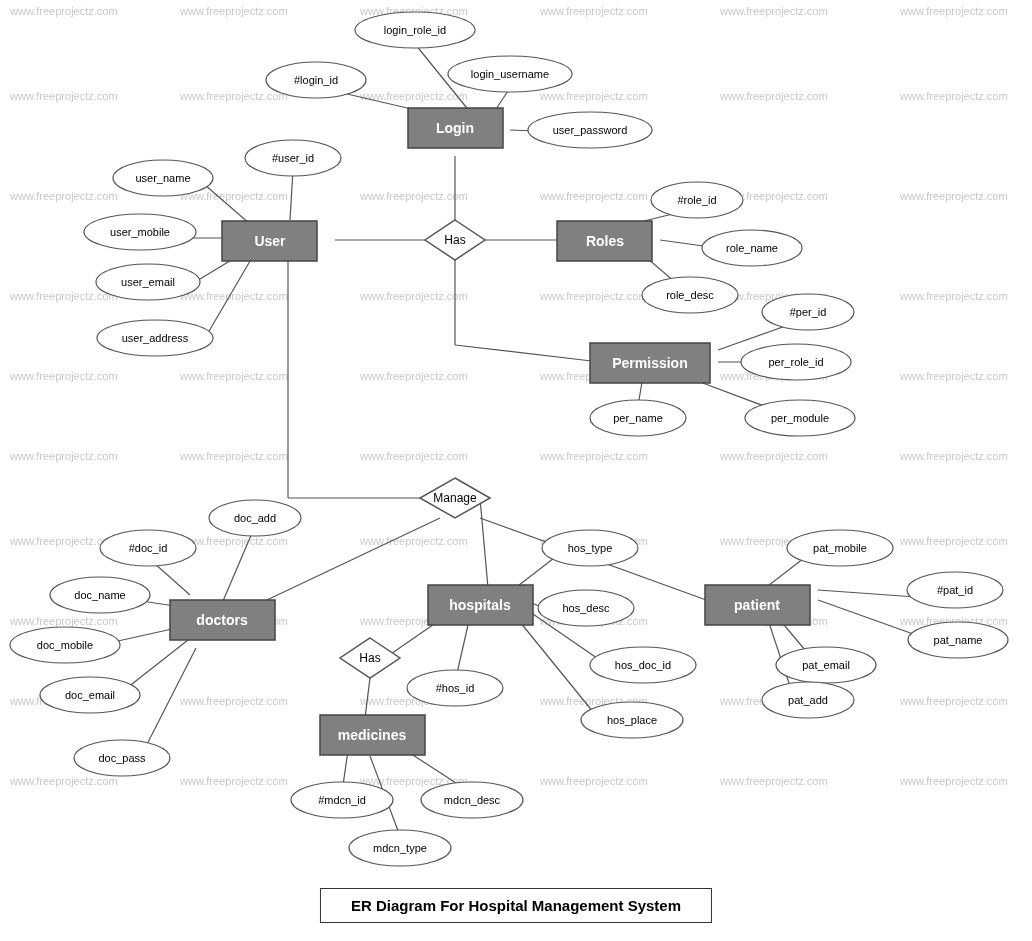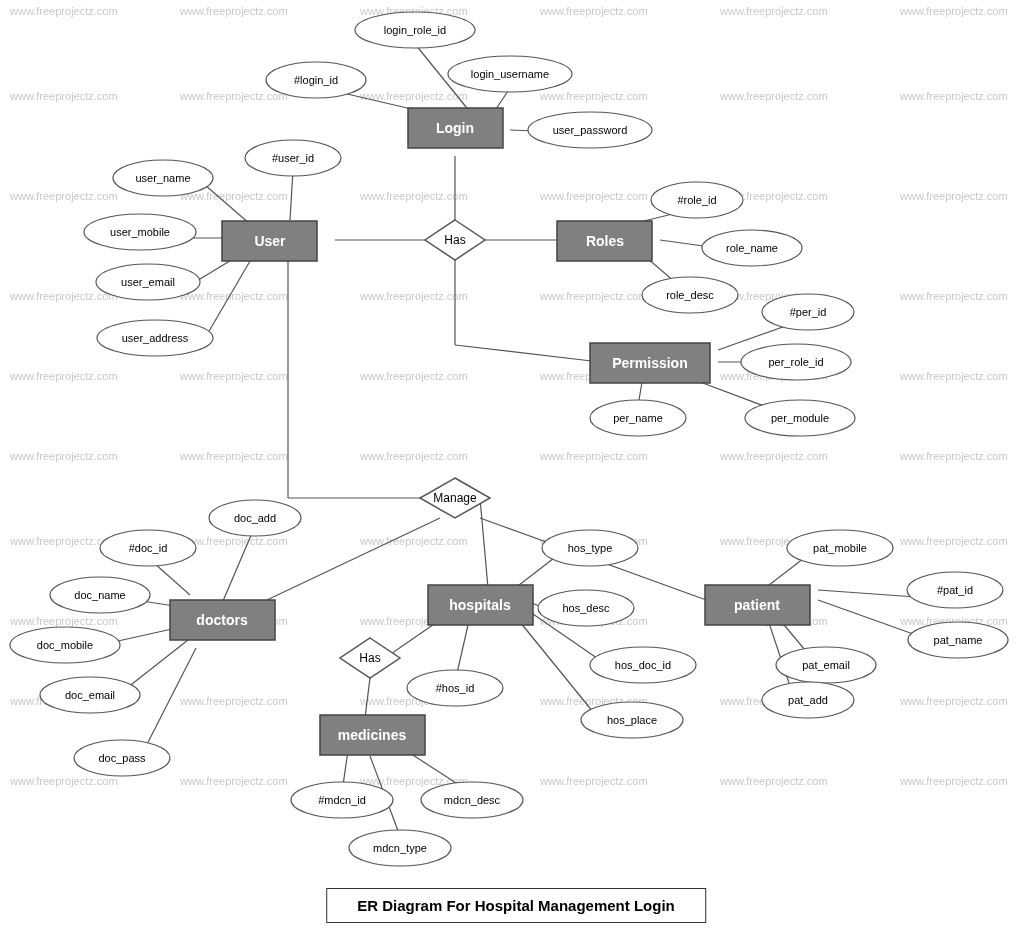--- a/index.html
+++ b/index.html
@@ -319,13 +319,13 @@
   <text x="342" y="804" text-anchor="middle" fill="#000" font-size="11" font-family="Arial">#mdcn_id</text>
 
   <ellipse cx="472" cy="800" rx="51" ry="18" fill="white" stroke="#555" stroke-width="1.2"></ellipse>
   <text x="472" y="804" text-anchor="middle" fill="#000" font-size="11" font-family="Arial">mdcn_desc</text>
 
   <ellipse cx="400" cy="848" rx="51" ry="18" fill="white" stroke="#555" stroke-width="1.2"></ellipse>
   <text x="400" y="852" text-anchor="middle" fill="#000" font-size="11" font-family="Arial">mdcn_type</text>
 
 </svg>
 
-<div class="title-box">ER Diagram For Hospital Management Login</div>
+<div class="title-box">ER Diagram For Hospital Management System</div>
 
 </body></html>

